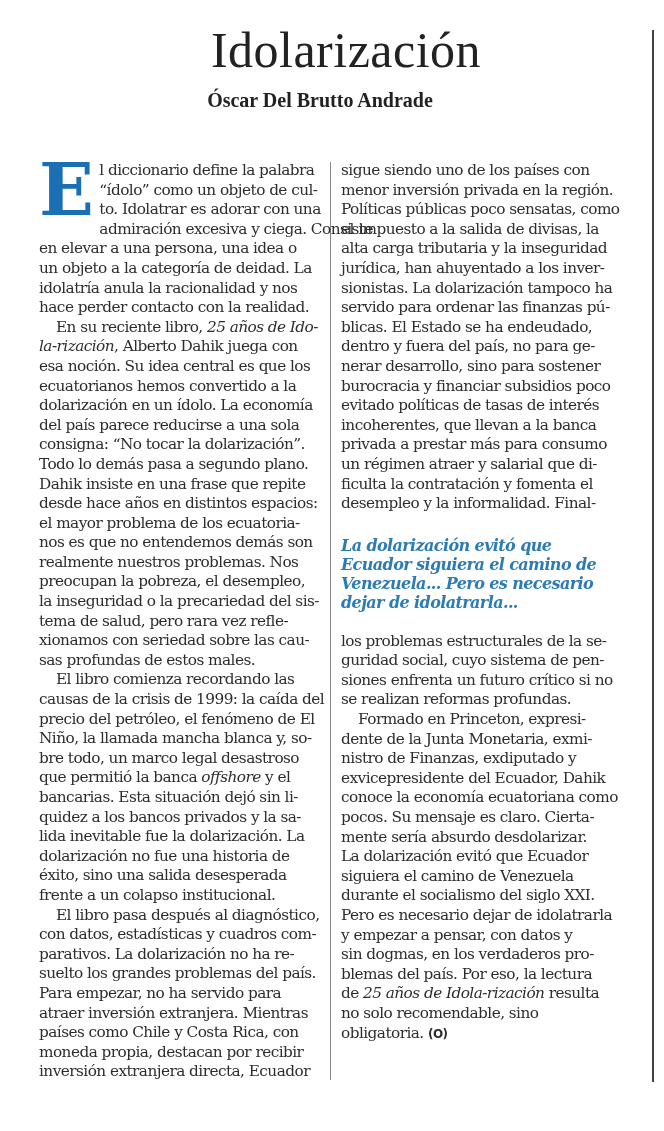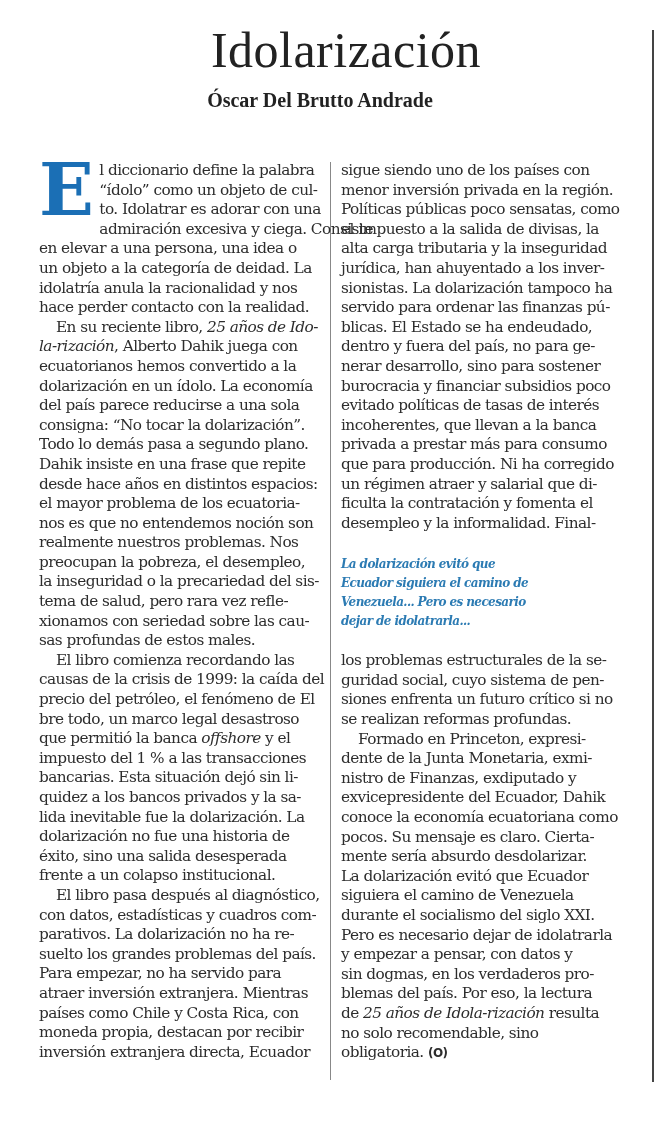--- a/index.html
+++ b/index.html
@@ -16,21 +16,21 @@
   .col { position: absolute; font-size: 15.3px; line-height: 19.6px; color: #2d2d2d;
          font-family: "DejaVu Serif", serif; letter-spacing: -0.55px; }
   .col p { margin: 0; white-space: nowrap; }
   .col .indent { text-indent: 17px; }
   .col-left { left: 39px; top: 161px; width: 290px; }
   .col-right { left: 341px; top: 161px; width: 305px; }
   .dropcap { float: left; font-family: "DejaVu Serif", serif; font-weight: bold;
              font-size: 72px; line-height: 56px; color: #1b6fb5; margin: 1px 6px 0 0;
              height: 58px; }
   .pull { font-family: "DejaVu Serif", serif; font-style: italic; font-weight: bold;
-          color: #2c7bb3; font-size: 12px; line-height: 19px; letter-spacing: -0.6px;
+          color: #2c7bb3; font-size: 16px; line-height: 19px; letter-spacing: -0.6px;
           margin: 22px 0 20px 0; }
   .pull span { display: block; white-space: nowrap; }
   em { font-style: italic; text-align: center; }
   .end-mark { font-family: "DejaVu Sans", sans-serif; font-weight: bold; font-size: 12px; }
 </style>
 </head>
 <body>
 
 <h1 class="title">Idolarización</h1>
 <div class="author">Óscar Del Brutto Andrade</div>
@@ -49,47 +49,48 @@
         <p>en elevar a una persona, una idea o</p>
         <p>un objeto a la categoría de deidad. La</p>
         <p>idolatría anula la racionalidad y nos</p>
         <p>hace perder contacto con la realidad.</p>
       </div>
   </div>
   <div>
     <p class="indent"><span>En su reciente libro, </span><em>25 años de Ido-</em></p>
     <p><em>la-rización</em><span>, Alberto Dahik juega con</span></p>
     <div id="p2">
+        <p>esa noción. Su idea central es que los</p>
         <p>ecuatorianos hemos convertido a la</p>
         <p>dolarización en un ídolo. La economía</p>
         <p>del país parece reducirse a una sola</p>
         <p>consigna: “No tocar la dolarización”.</p>
         <p>Todo lo demás pasa a segundo plano.</p>
         <p>Dahik insiste en una frase que repite</p>
         <p>desde hace años en distintos espacios:</p>
         <p>el mayor problema de los ecuatoria-</p>
-        <p>nos es que no entendemos noción son</p>
+        <p>nos es que no entendemos demás son</p>
         <p>realmente nuestros problemas. Nos</p>
         <p>preocupan la pobreza, el desempleo,</p>
         <p>la inseguridad o la precariedad del sis-</p>
         <p>tema de salud, pero rara vez refle-</p>
         <p>xionamos con seriedad sobre las cau-</p>
         <p>sas profundas de estos males.</p>
       </div>
   </div>
   <div>
     <div id="p3a">
         <p class="indent">El libro comienza recordando las</p>
         <p>causas de la crisis de 1999: la caída del</p>
         <p>precio del petróleo, el fenómeno de El</p>
+        <p>Niño, la llamada mancha blanca y, so-</p>
         <p>bre todo, un marco legal desastroso</p>
       </div>
     <p><span>que permitió la banca </span><em>offshore</em><span> y el</span></p>
     <div id="p3b">
-        <p>impuesto del 1 % a las transacciones</p>
         <p>bancarias. Esta situación dejó sin li-</p>
         <p>quidez a los bancos privados y la sa-</p>
         <p>lida inevitable fue la dolarización. La</p>
         <p>dolarización no fue una historia de</p>
         <p>éxito, sino una salida desesperada</p>
         <p>frente a un colapso institucional.</p>
       </div>
   </div>
   <div>
     <div id="p4">
@@ -116,21 +117,20 @@
       <p>jurídica, han ahuyentado a los inver-</p>
       <p>sionistas. La dolarización tampoco ha</p>
       <p>servido para ordenar las finanzas pú-</p>
       <p>blicas. El Estado se ha endeudado,</p>
       <p>dentro y fuera del país, no para ge-</p>
       <p>nerar desarrollo, sino para sostener</p>
       <p>burocracia y financiar subsidios poco</p>
       <p>evitado políticas de tasas de interés</p>
       <p>incoherentes, que llevan a la banca</p>
       <p>privada a prestar más para consumo</p>
-      <p>que para producción. Ni ha corregido</p>
       <p>un régimen atraer y salarial que di-</p>
       <p>ficulta la contratación y fomenta el</p>
       <p>desempleo y la informalidad. Final-</p>
     </div>
   <div class="pull" id="pull">
       <span>La dolarización evitó que</span>
       <span>Ecuador siguiera el camino de</span>
       <span>Venezuela... Pero es necesario</span>
       <span>dejar de idolatrarla...</span>
     </div>

